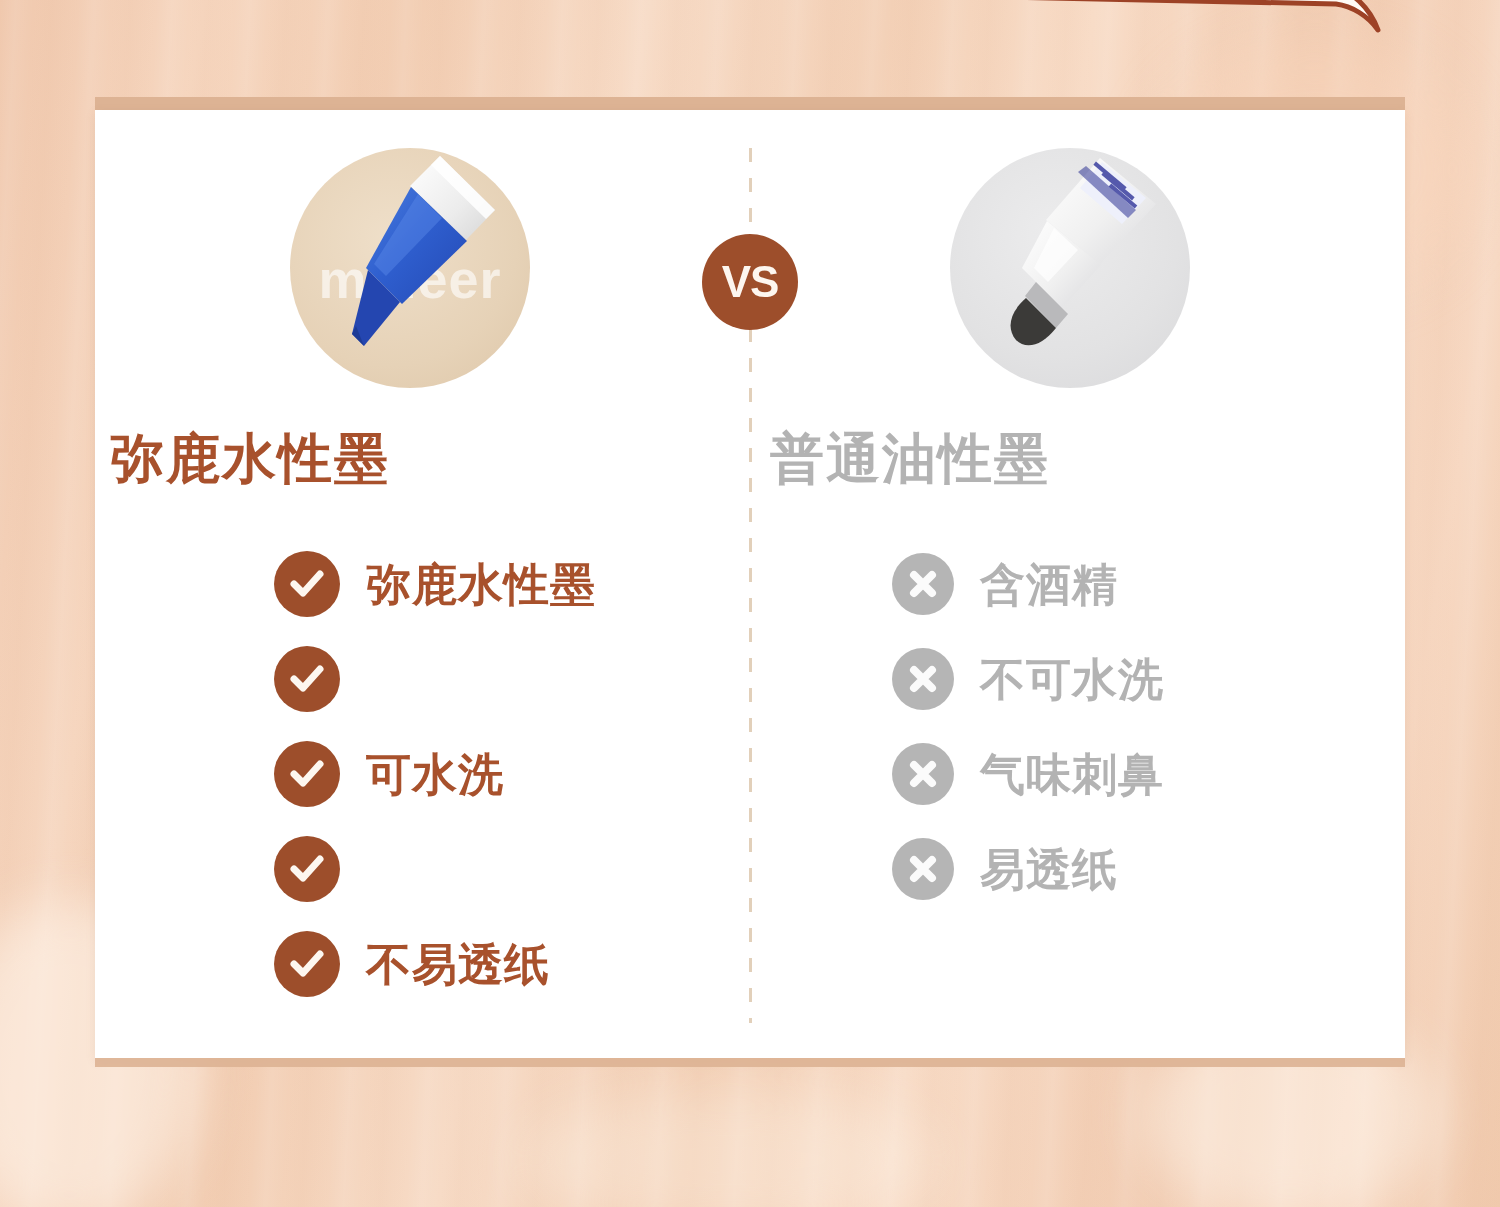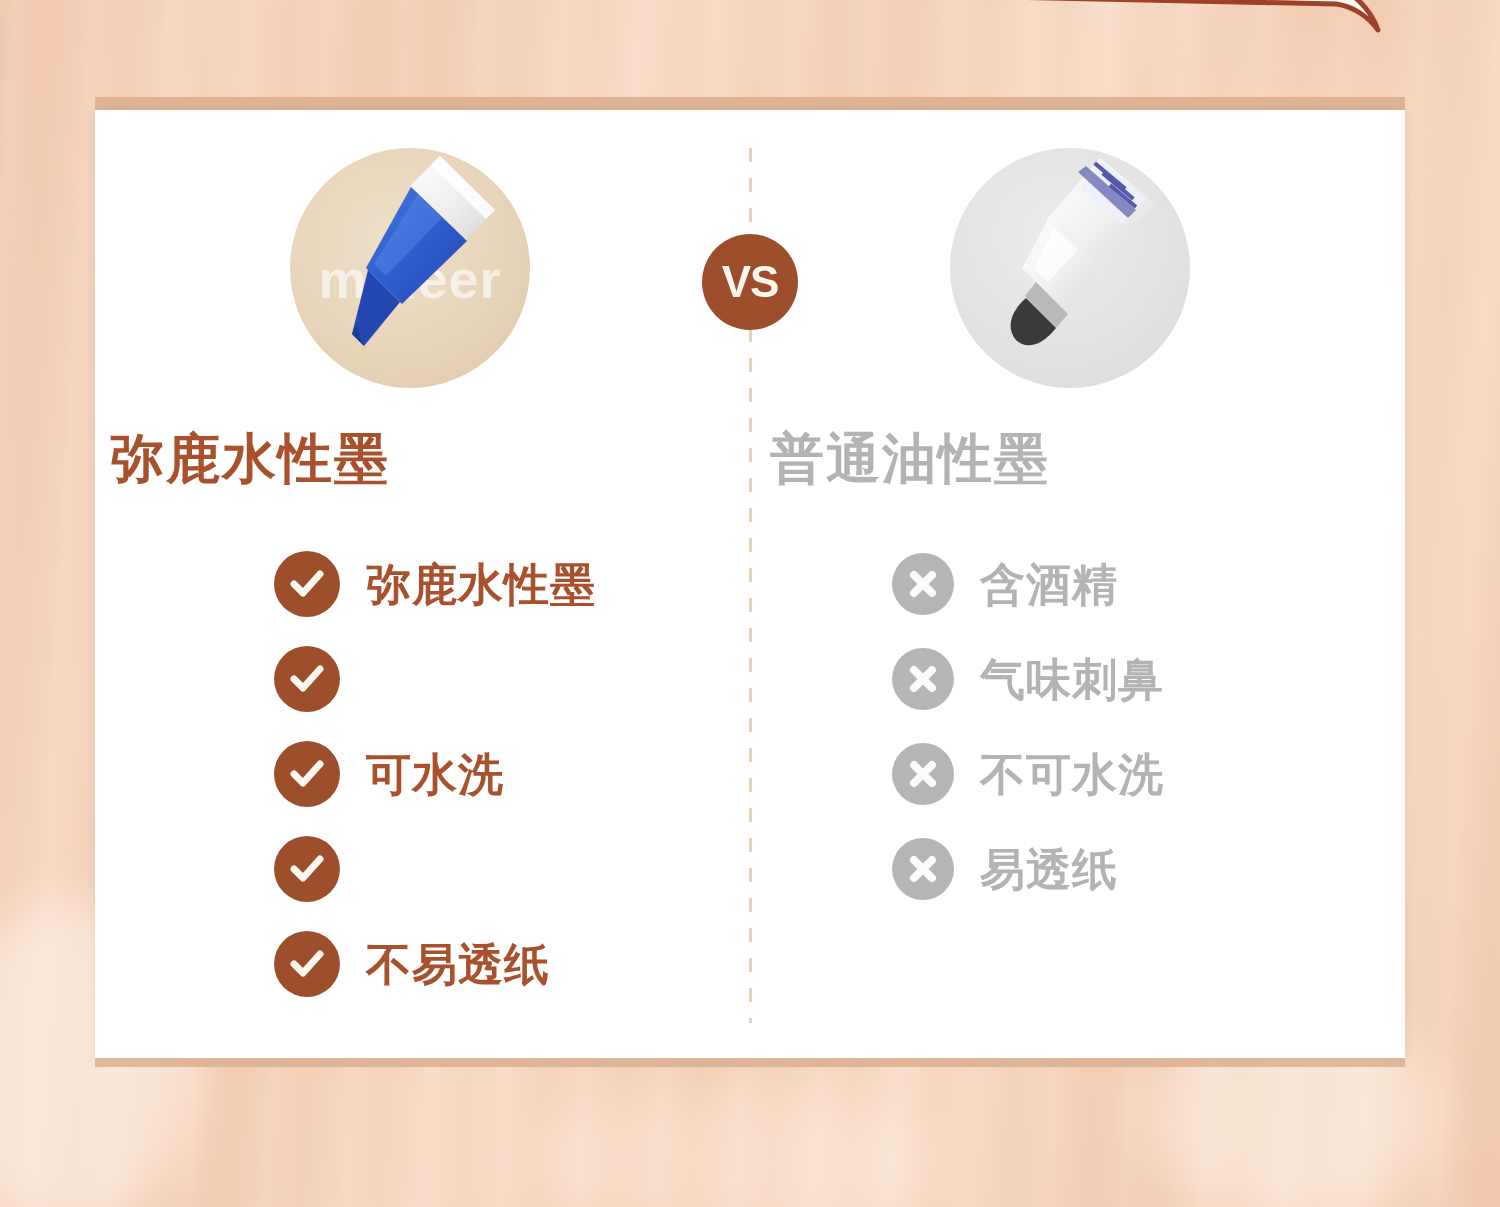--- a/index.html
+++ b/index.html
@@ -347,29 +347,29 @@
             </svg>
         </span>
         <span class="feature-label">含酒精</span>
       </li>
       <li class="feature-row">
         <span class="icon-circle cross">
           <svg width="34" height="34" viewBox="0 0 34 34">
               <path d="M8 8 L26 26 M26 8 L8 26" fill="none" stroke="#fbfbfb" stroke-width="8" stroke-linecap="round"></path>
             </svg>
         </span>
-        <span class="feature-label">气味刺鼻</span>
+        <span class="feature-label">不可水洗</span>
       </li>
       <li class="feature-row">
         <span class="icon-circle cross">
           <svg width="34" height="34" viewBox="0 0 34 34">
               <path d="M8 8 L26 26 M26 8 L8 26" fill="none" stroke="#fbfbfb" stroke-width="8" stroke-linecap="round"></path>
             </svg>
         </span>
-        <span class="feature-label">不可水洗</span>
+        <span class="feature-label">气味刺鼻</span>
       </li>
       <li class="feature-row">
         <span class="icon-circle cross">
           <svg width="34" height="34" viewBox="0 0 34 34">
               <path d="M8 8 L26 26 M26 8 L8 26" fill="none" stroke="#fbfbfb" stroke-width="8" stroke-linecap="round"></path>
             </svg>
         </span>
         <span class="feature-label">易透纸</span>
       </li>
     </ul>

